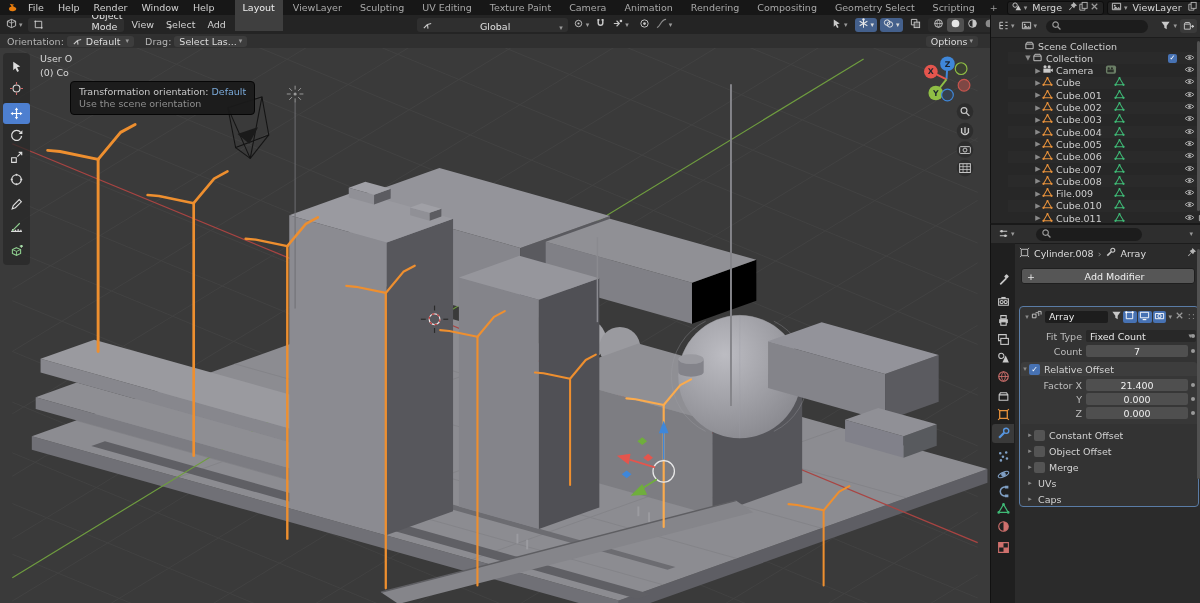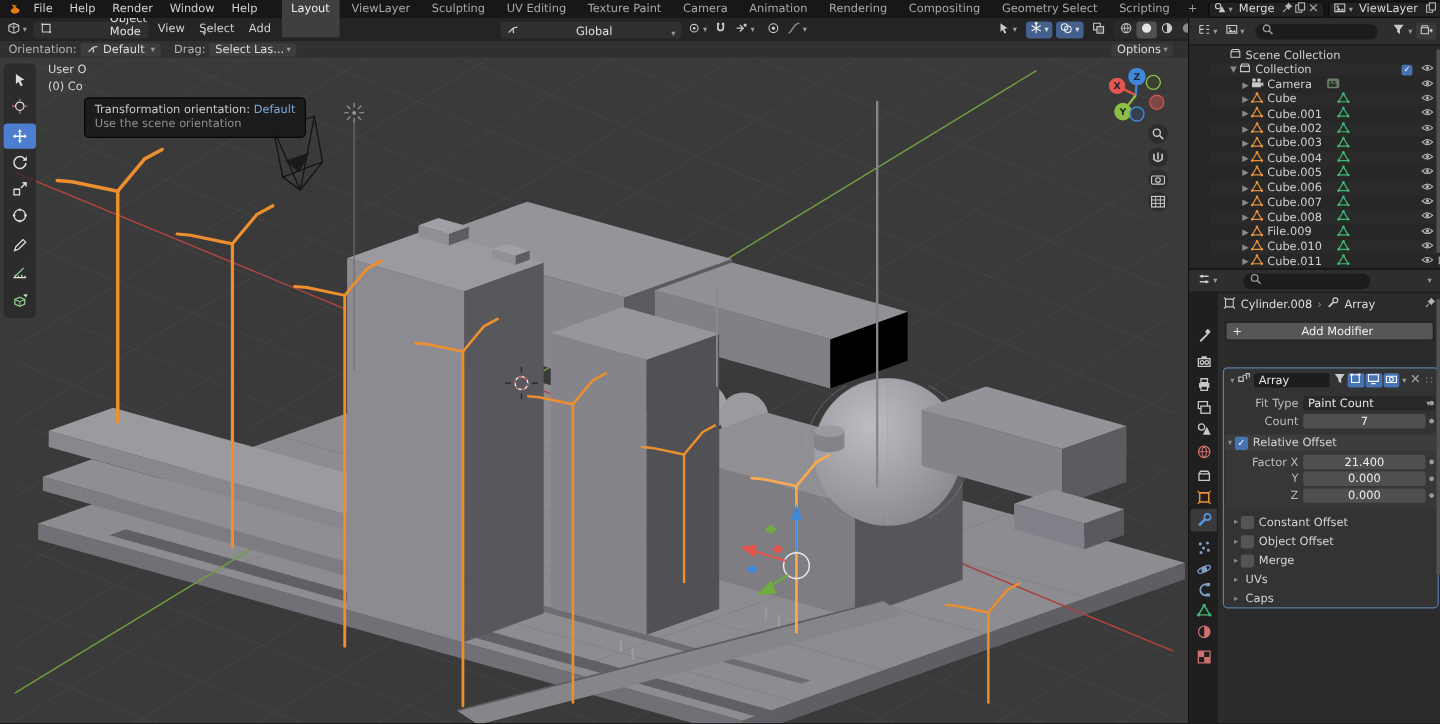--- a/index.html
+++ b/index.html
@@ -1179,21 +1179,21 @@
             </span>
           <span class="chev">▾</span>
           <span style="margin-left:2px"><svg width="11" height="11" viewBox="0 0 12 12">
                 <path d="M3 3l6 6M9 3l-6 6" fill="none" stroke="#9a9a9a" stroke-width="1.3"></path>
               </svg></span>
           <span style="margin-left:3px;color:#8a8a8a;letter-spacing:1px">∷</span>
         </div>
 
         <span class="plabel" style="left:0;top:24px;width:62px">Fit Type</span>
         <span class="drop abs" style="left:66px;top:23px;width:102px">
-          <span style="flex:1">Paint Count</span>
+          <span style="flex:1">Fixed Count</span>
             <span class="chev">▾</span>
         </span>
         <span class="dot" style="left:171px;top:27px"></span>
 
         <span class="plabel" style="left:0;top:39px;width:62px">Count</span>
         <span class="field abs" style="left:66px;top:38px;width:102px">7</span>
         <span class="dot" style="left:171px;top:42px"></span>
 
         <div class="abs flex" style="left:1px;top:55px;width:176px;height:14px;background:#3d3d3d;border-radius:3px 3px 0 0">
           <span class="disc">▾</span>

